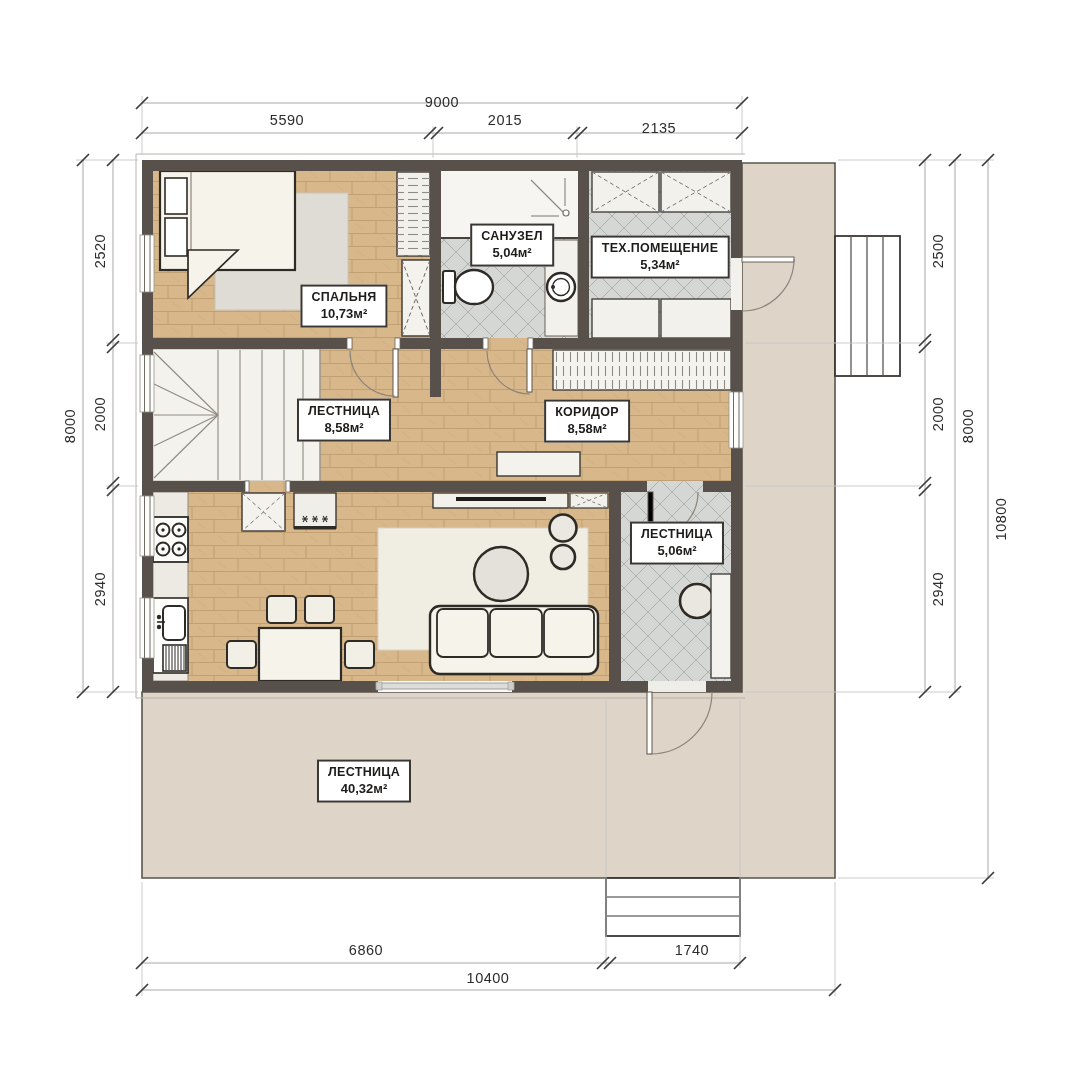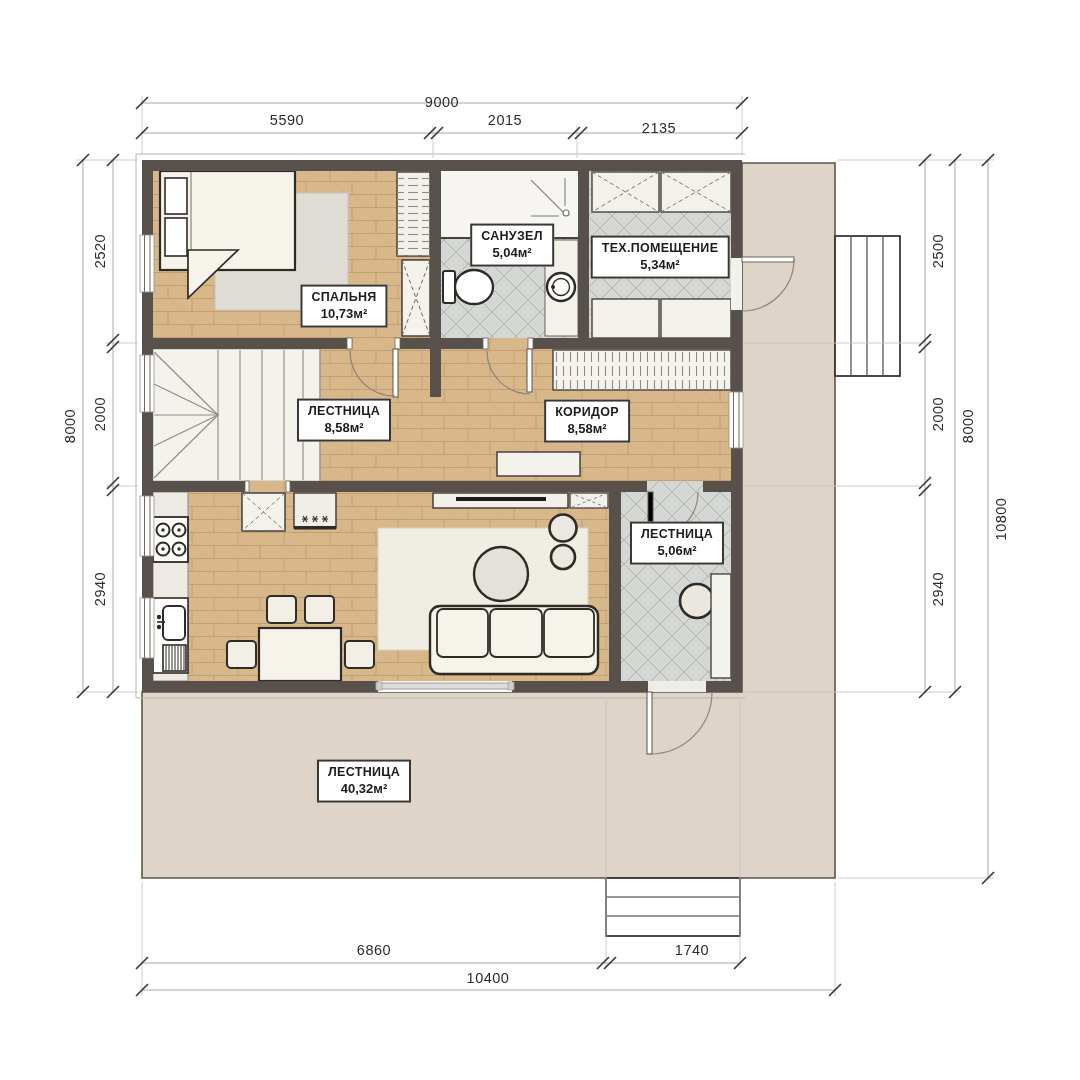--- a/index.html
+++ b/index.html
@@ -404,17 +404,17 @@
 <div class="dim" style="left:659px;top:128px">2135</div>
 <div class="dim vert" style="left:70px;top:426px">8000</div>
 <div class="dim vert" style="left:100px;top:251px">2520</div>
 <div class="dim vert" style="left:100px;top:414px">2000</div>
 <div class="dim vert" style="left:100px;top:589px">2940</div>
 <div class="dim vert" style="left:938px;top:251px">2500</div>
 <div class="dim vert" style="left:938px;top:414px">2000</div>
 <div class="dim vert" style="left:938px;top:589px">2940</div>
 <div class="dim vert" style="left:968px;top:426px">8000</div>
 <div class="dim vert" style="left:1001px;top:519px">10800</div>
-<div class="dim" style="left:374px;top:950px">6860</div>
+<div class="dim" style="left:366px;top:950px">6860</div>
 <div class="dim" style="left:692px;top:950px">1740</div>
 <div class="dim" style="left:488px;top:978px">10400</div>
 
 </div>
 
 </body></html>

